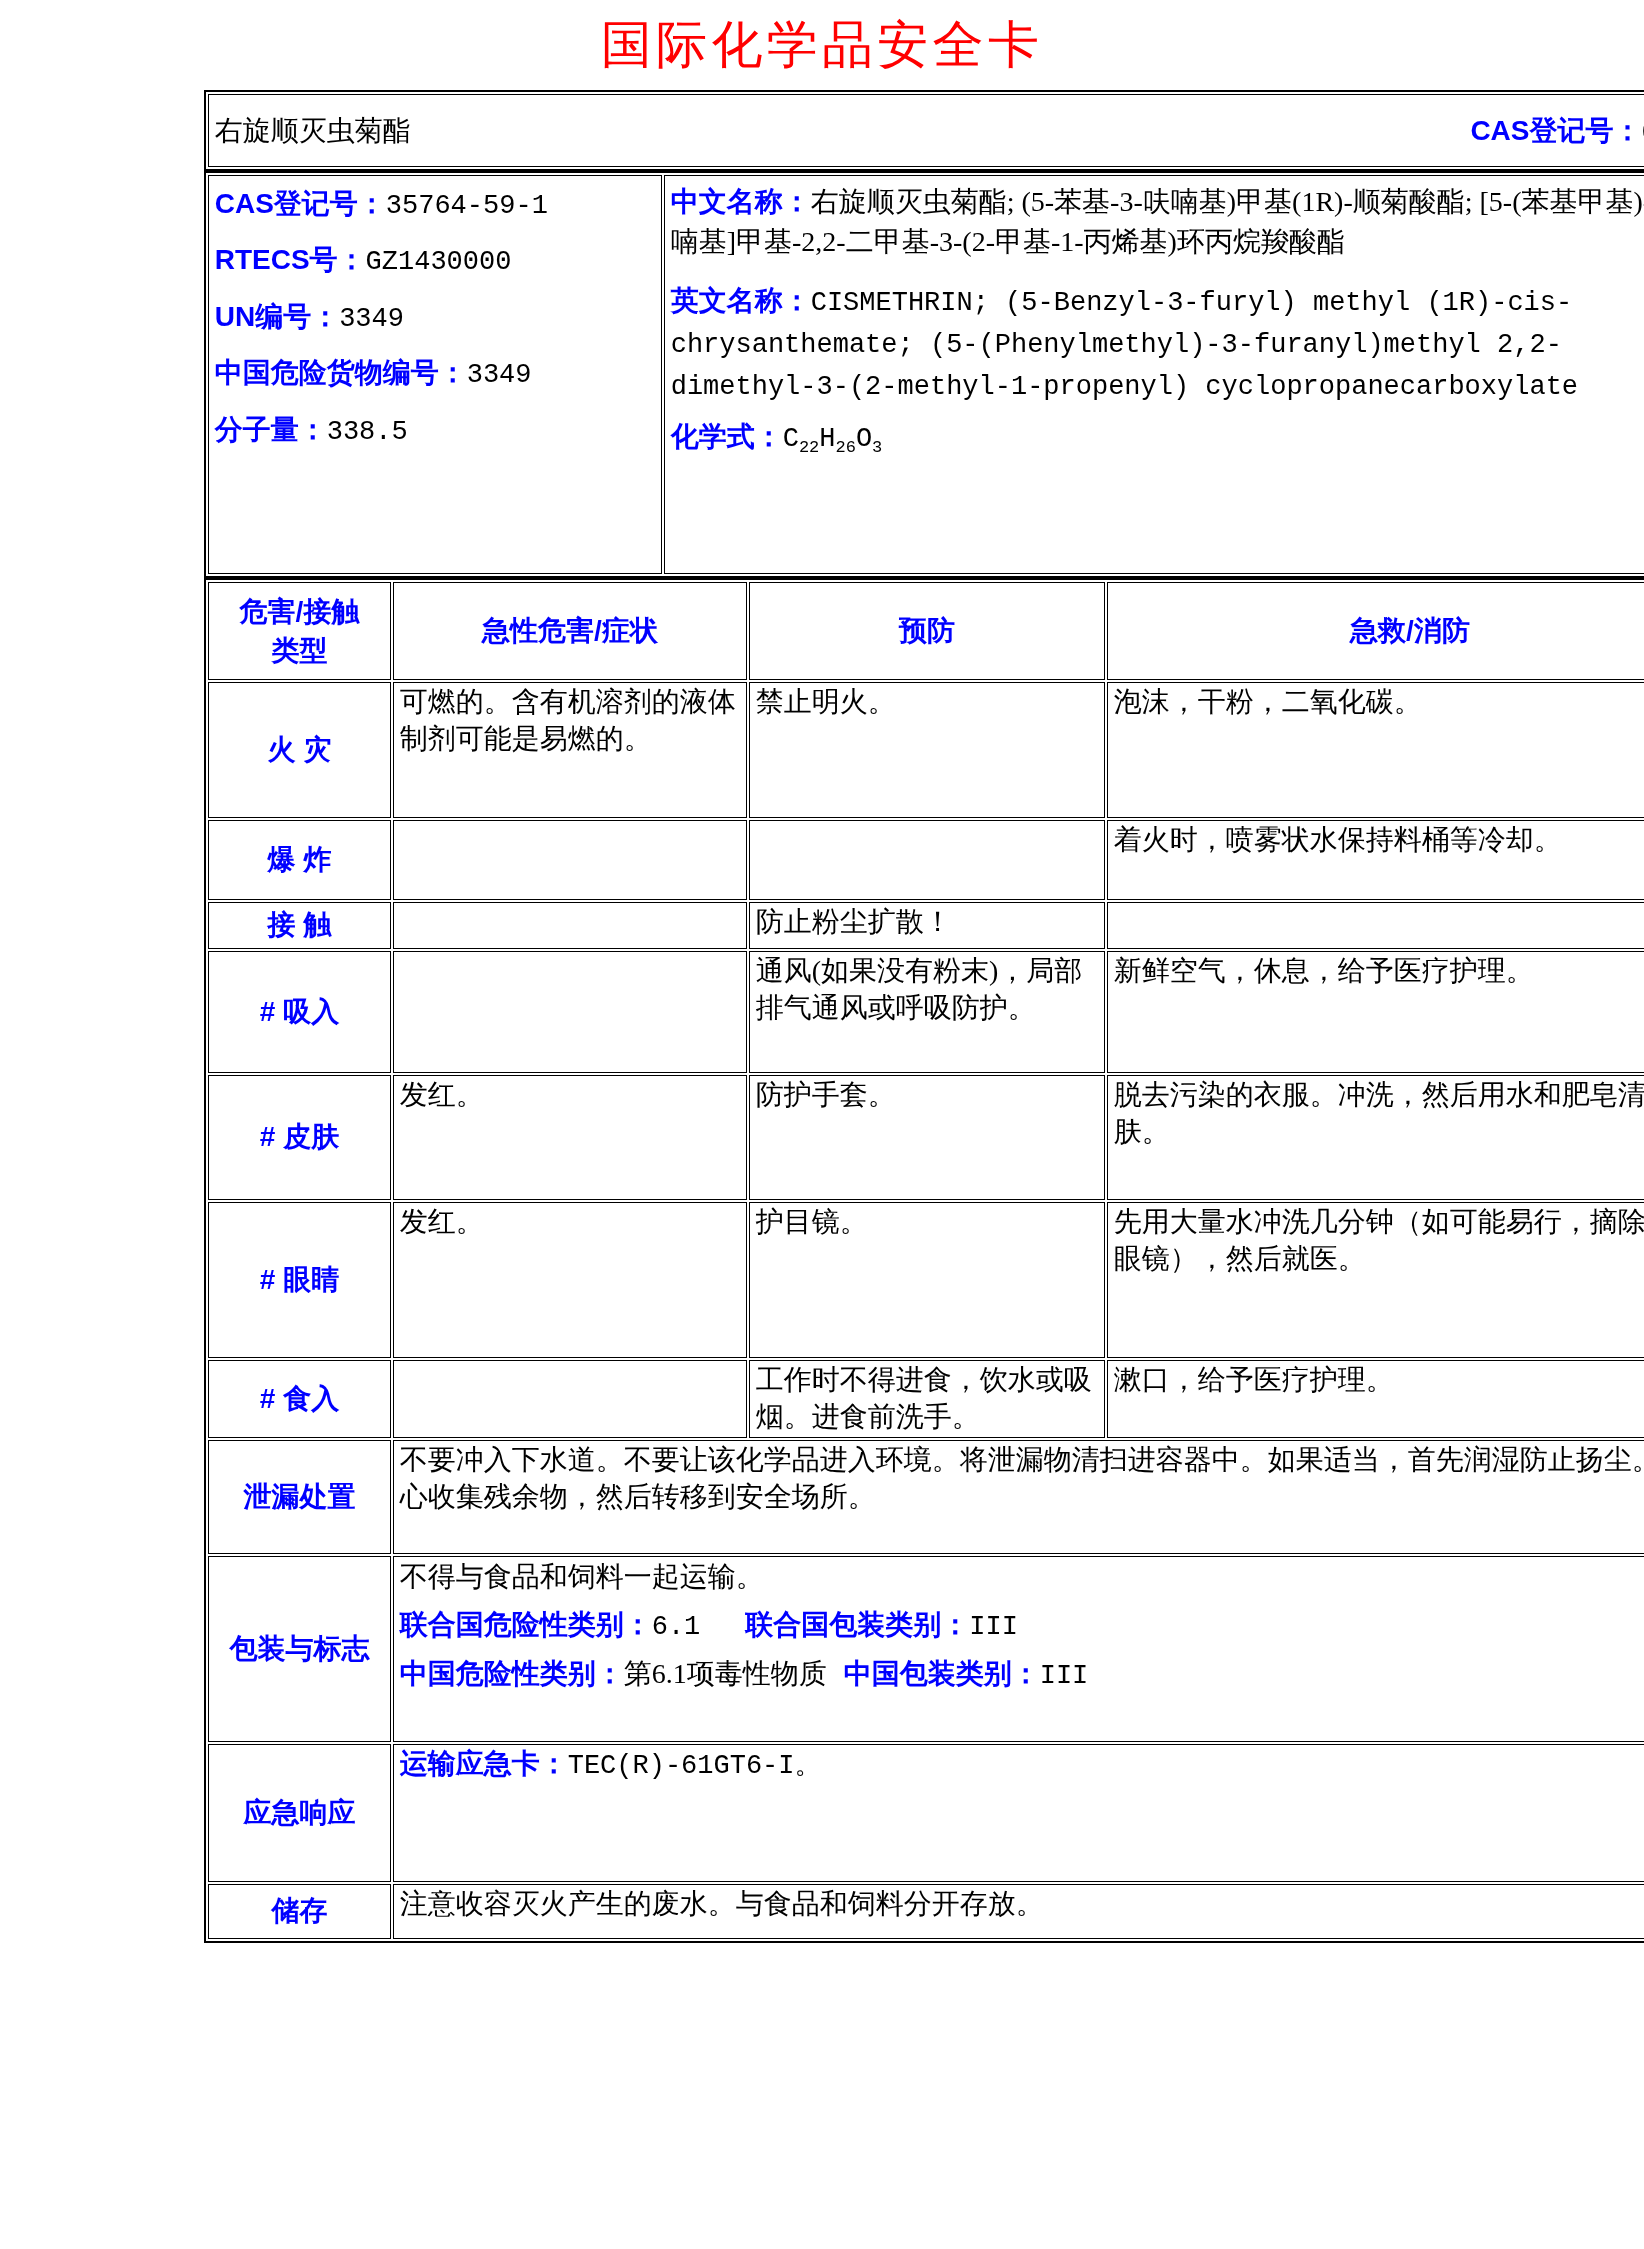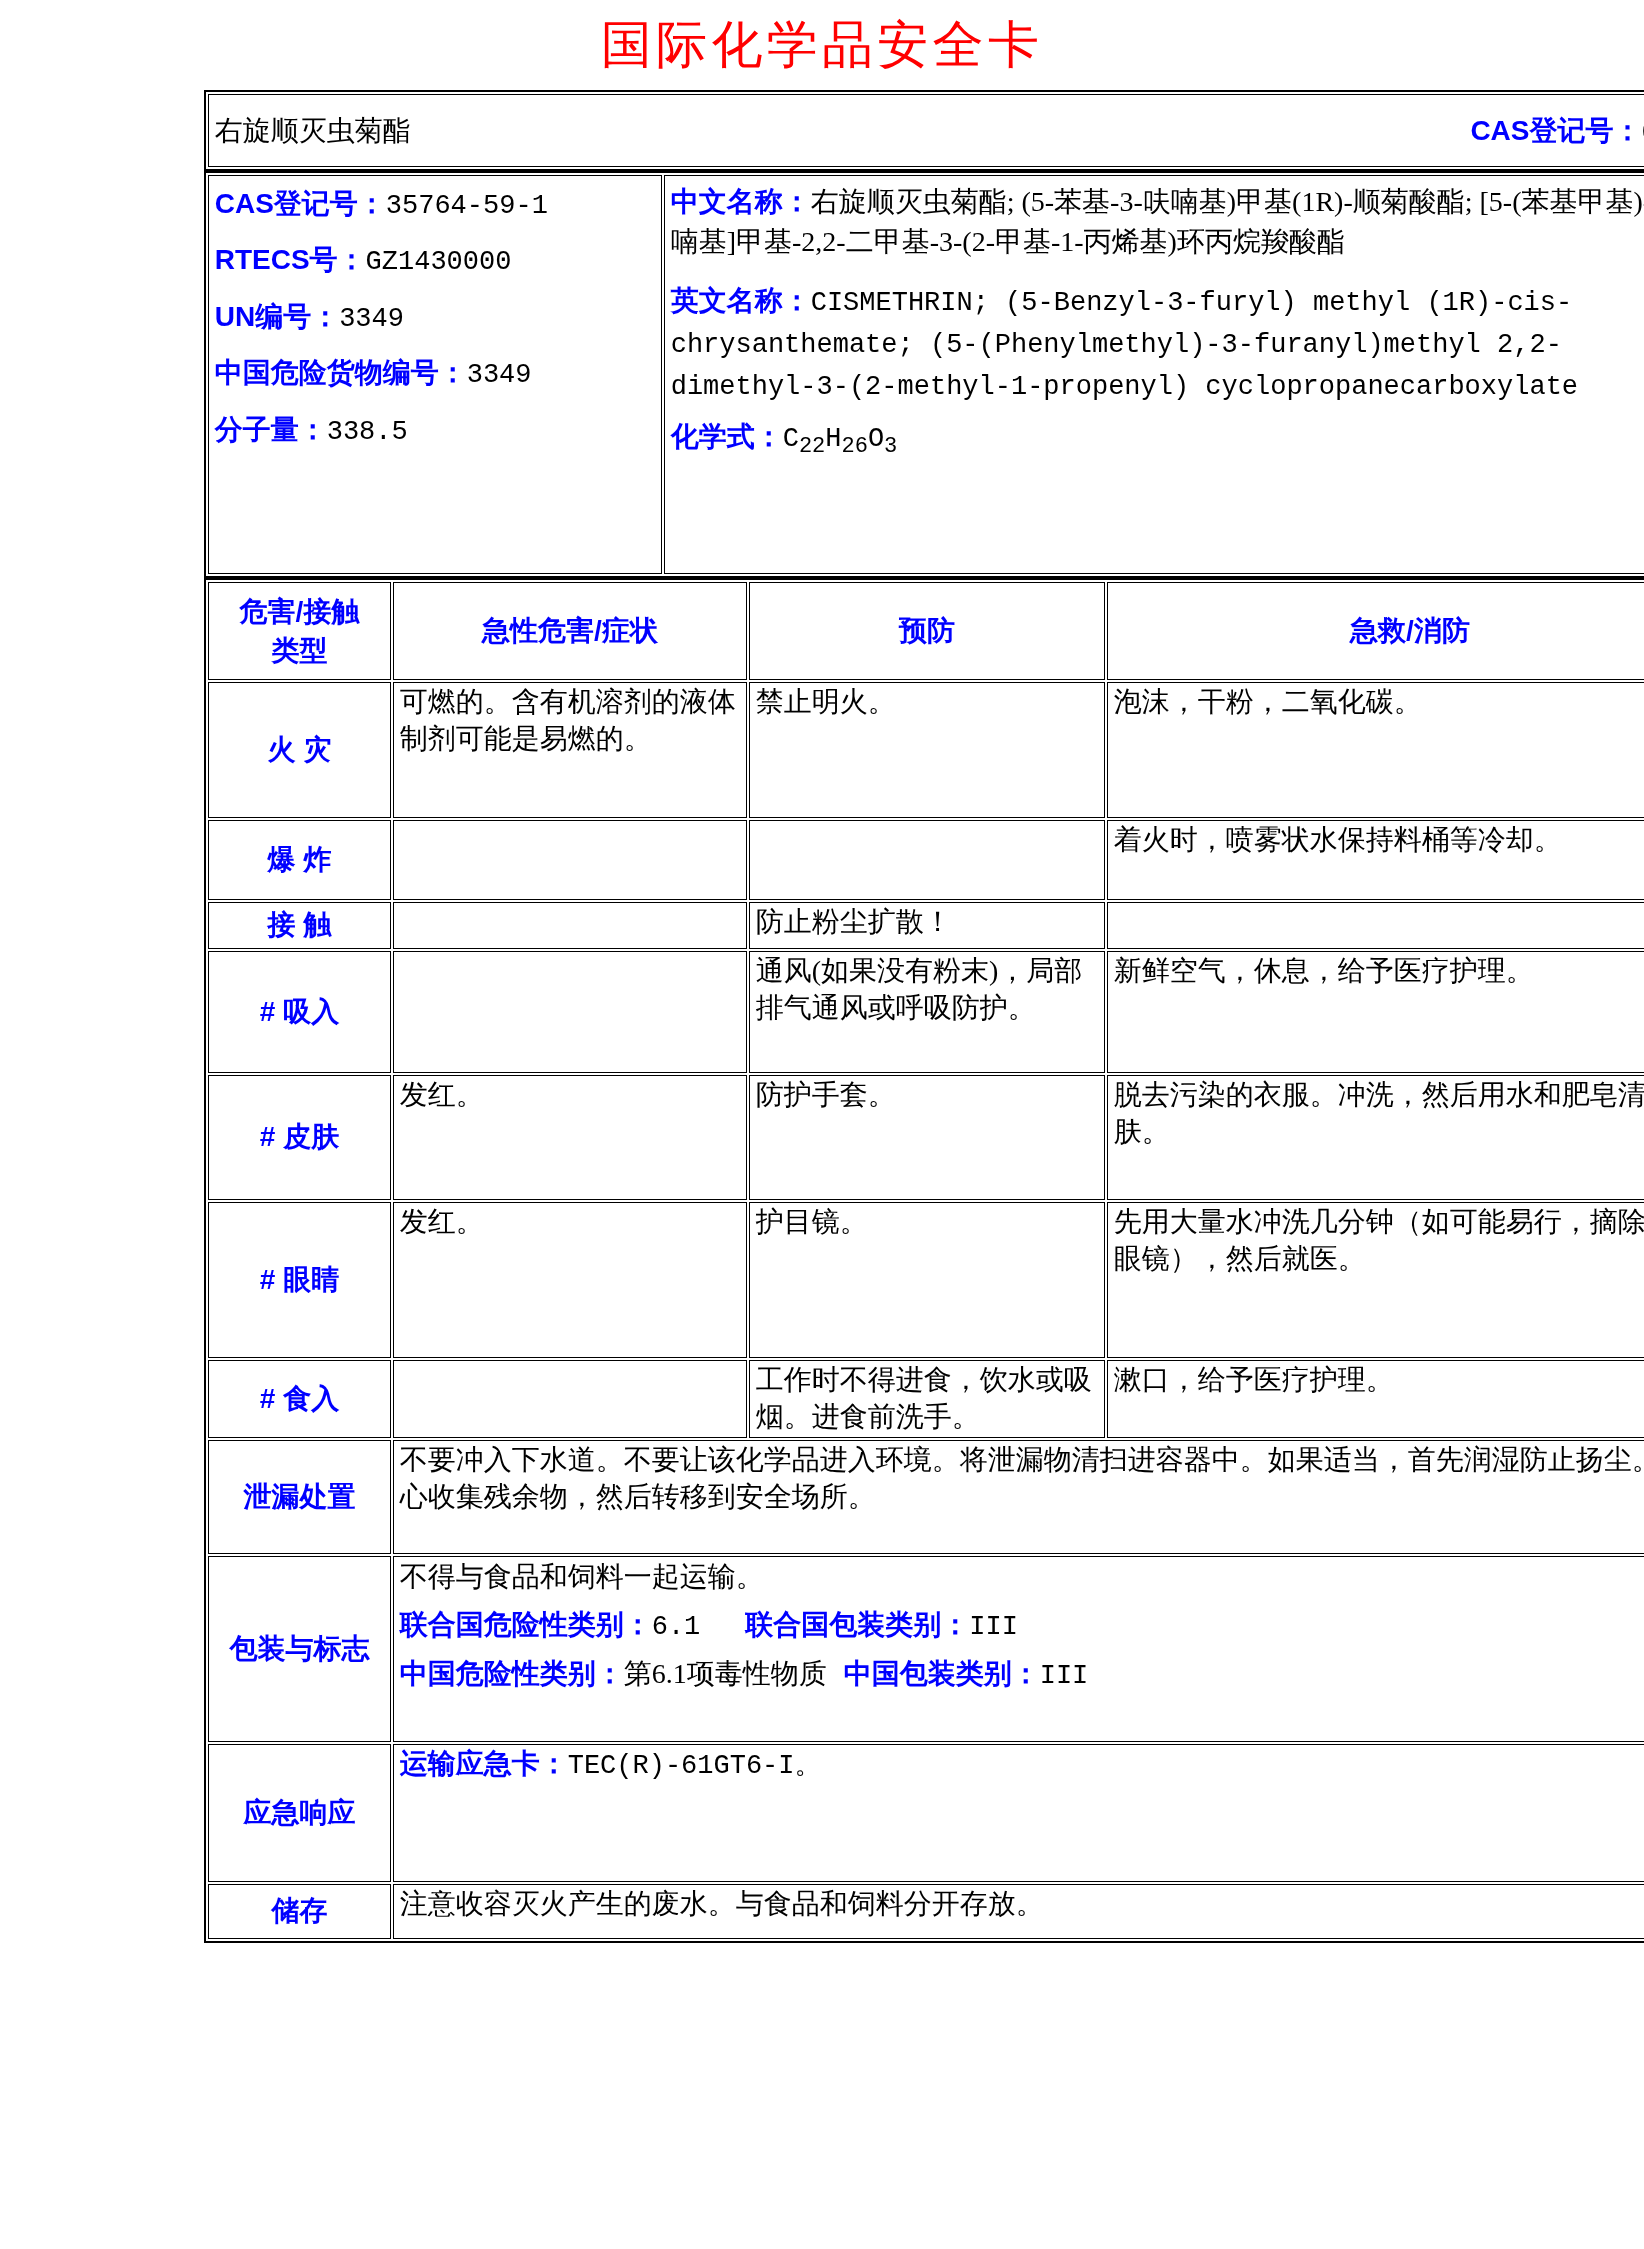--- a/index.html
+++ b/index.html
@@ -20,21 +20,21 @@
     border:2.8px solid #000;width:1513px;table-layout:fixed;
     background:#fff;
   }
   td{border:1.4px solid #000;padding:1.4px 5.7px;vertical-align:top;background:#fff;}
   .blue{
     color:#0000ff;
     font-family:"Liberation Sans",sans-serif;
     font-weight:bold;
   }
   .mono{font-family:"Liberation Mono",monospace;font-size:27px;}
-  sub{font-size:22px;}
+  sub{font-size:17px;}
   
   .bar-cell{height:68px;vertical-align:middle;}
   .bar-flex{display:flex;justify-content:space-between;align-items:center;}
   
   .id-left{height:394px;}
   .id-left .line{margin:7px 0 18.5px 0;white-space:nowrap;}
   .id-left .mw{}
   .id-right p{margin:4.3px 0 0 0;line-height:1.45;}
   .id-right p.en{margin-top:18px;}
   .id-right p.fm{margin-top:10px;}

